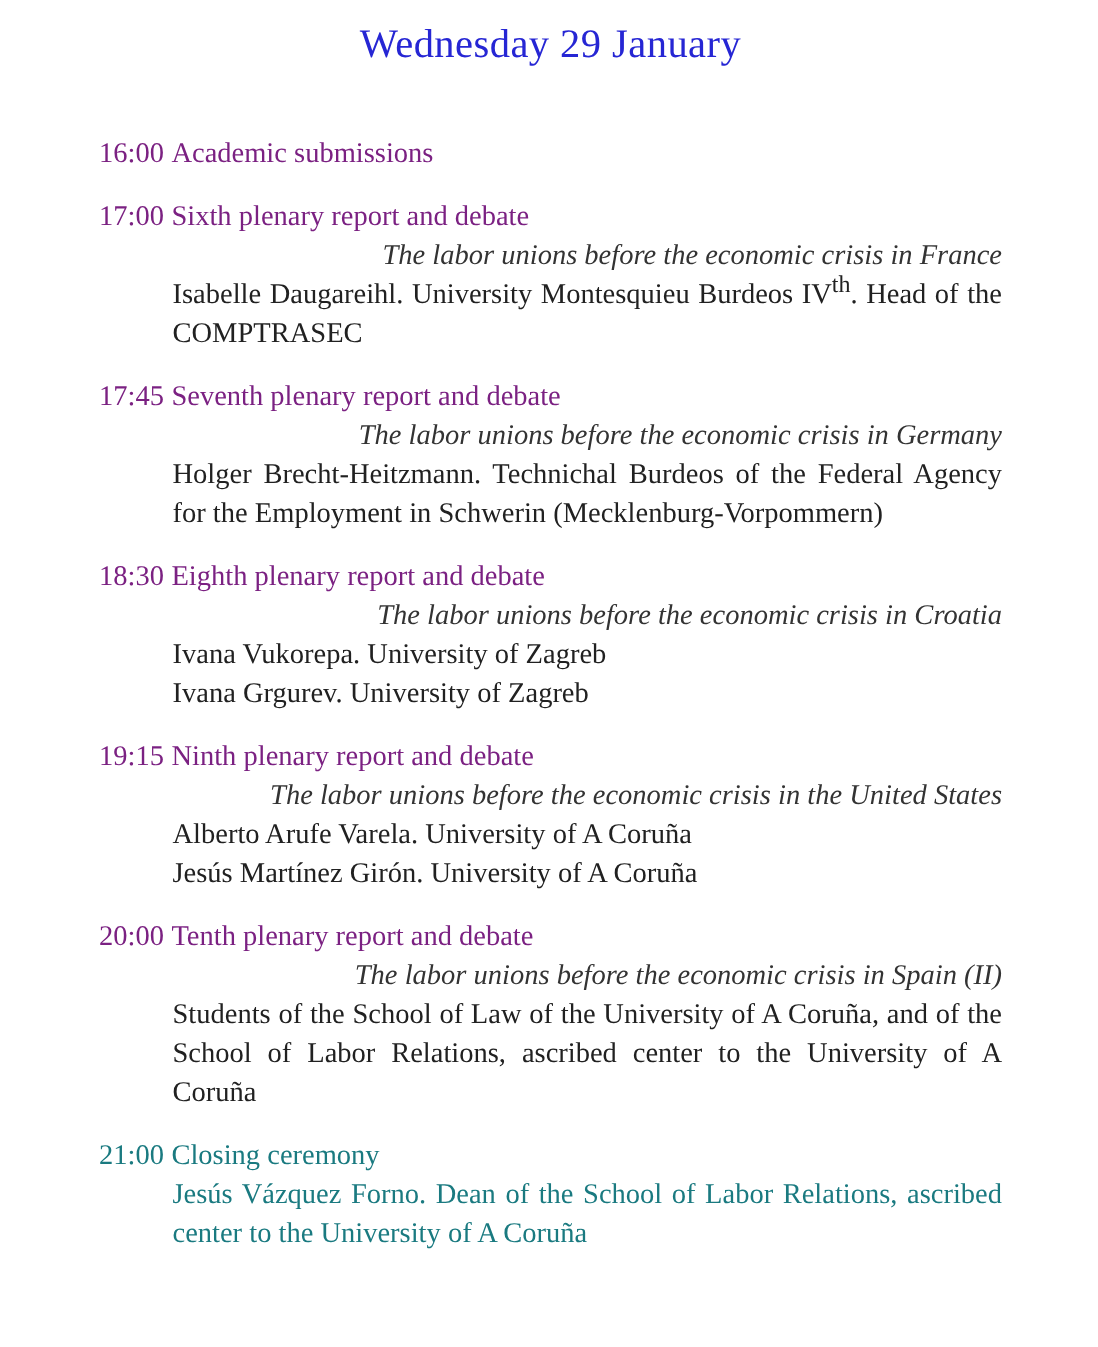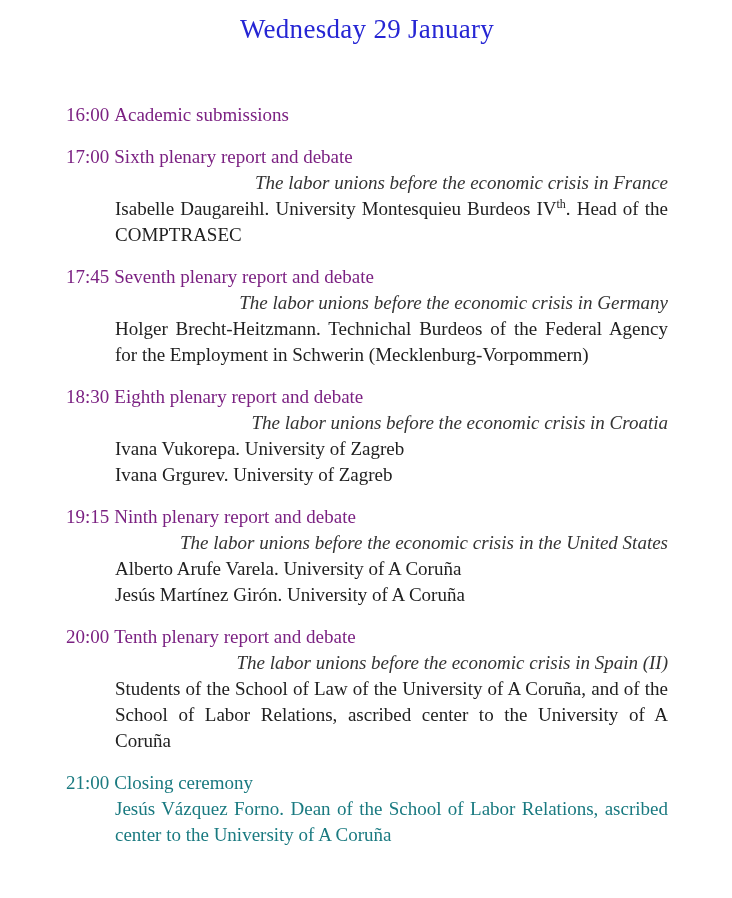--- a/index.html
+++ b/index.html
@@ -18,21 +18,21 @@
   body {
     width: 732px;
     height: 898px;
     font-family: "Liberation Serif", serif;
     overflow: hidden;
   }
   .page {
     padding: 12px 64px 0 66px;
   }
   .doc-title {
-    margin: 0 0 56px 0;
+    margin: 0 0 44px 0;
     font-size: 27px;
     font-weight: 400;
     line-height: 34px;
     text-align: center;
     color: var(--heading_blue);
     letter-spacing: 0.3px;
   }
   .session {
     margin: 4px 0 16px 0;
     font-size: 19px;
@@ -57,21 +57,21 @@
     color: var(--topic_text);
     text-align: right;
   }
   .speaker {
     margin: 0;
     color: var(--body_text);
     text-align: justify;
   }
   .sup {
     vertical-align: super;
-    font-size: 12px;
+    font-size: 16px;
     line-height: 0;
   }
 </style>
 </head>
 <body>
 
 <div class="page">
 
   <h1 class="doc-title">Wednesday 29 January</h1>
 

